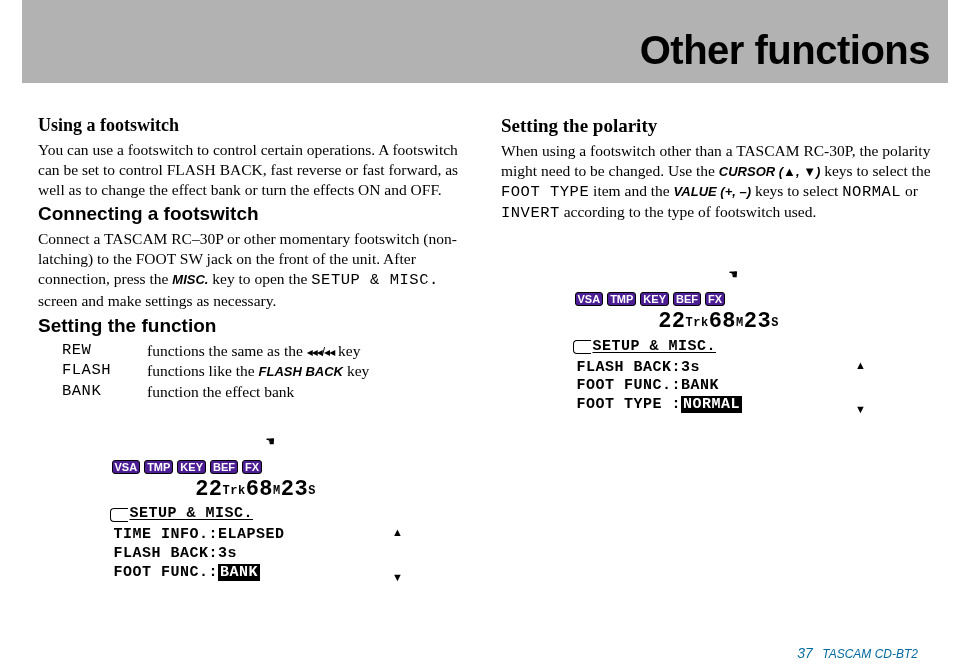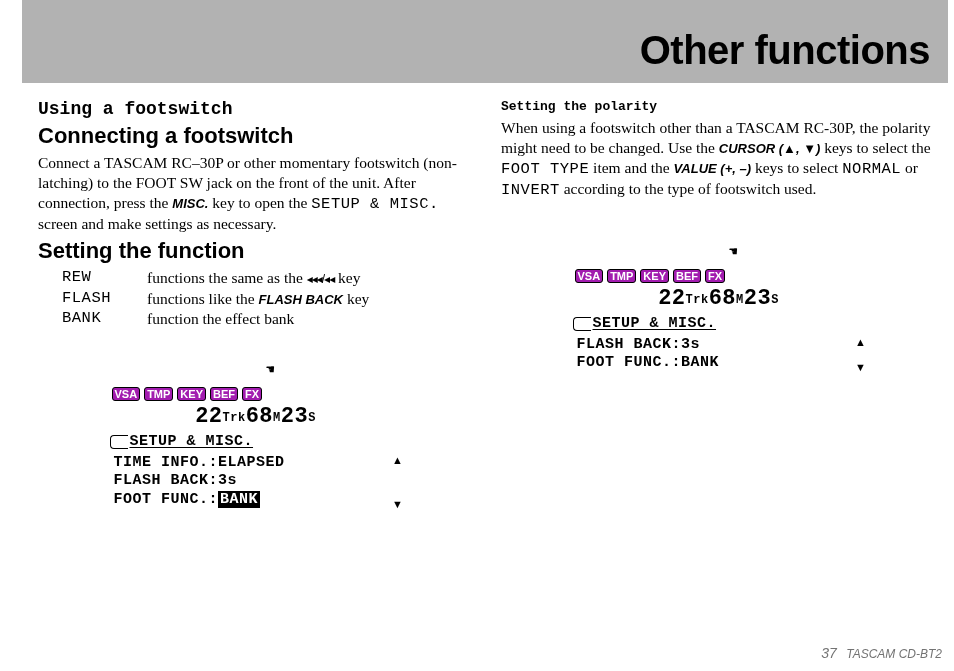--- a/index.html
+++ b/index.html
@@ -6,46 +6,46 @@
   html, body { width: 954px; height: 671px; }
   body {
     font-family: "Times New Roman", Times, serif;
     background: #fff;
     color: #000;
     position: relative;
   }
   .topbar { height: 24px; background: #b2b2b2; margin: 0 6px 0 22px; }
   .title-band {
     background: #b2b2b2;
-    margin: 0 6px 0 22px;
+    margin: 0 6px 16px 22px;
     padding: 4px 18px 10px 18px;
     text-align: right;
   }
   .title-band h1 {
     font-family: Arial, Helvetica, sans-serif;
     font-weight: 900;
     font-size: 40px;
     letter-spacing: -0.5px;
   }
   .page {
     display: flex;
     gap: 28px;
     padding: 8px 18px 0 38px;
   }
   .col { flex: 1 1 0; min-width: 0; }
   h2.section {
-    font-family: Liberation Mono, monospace;
+    font-family: Liberation Serif, serif;
     font-weight: 900;
     font-size: 18px;
     margin: 8px 0 4px 0;
   }
   h3.sub {
     font-family: Arial, Helvetica, sans-serif;
     font-weight: 900;
-    font-size: 22px;
+    font-size: 19px;
     margin: 0 0 4px 0;
   }
   p.body {
     font-size: 15.5px;
     line-height: 1.28;
     margin-bottom: 4px;
   }
   .mono { font-family: Liberation Mono, monospace; letter-spacing: 0.5px; }
   .sans-b { font-family: Arial, Helvetica, sans-serif; font-weight: 700; font-size: 13px; font-style: italic; }
   table.func-table { border-collapse: collapse; margin: 4px 0 8px 24px; }
@@ -67,55 +67,56 @@
     display: inline-block;
     font-size: 11px;
     font-family: Arial, sans-serif;
     font-weight: 900;
     border: 1.5px solid #000;
     border-radius: 3px;
     padding: 0 2px;
     line-height: 12px;
     letter-spacing: 0;
   }
-  .lcd .tab.inv { background: #a21caf; color: #fff; border-color: #000; margin-top: 48px; }
+  .lcd .tab.inv { background: #4c1d95; color: #fff; border-color: #000; margin-top: 48px; }
   .lcd .hand { font-size: 14px; }
   .lcd .time { font-size: 22px; text-align: center; margin: 0 0 2px 0; }
   .lcd .time .sm { font-size: 12px; vertical-align: 1px; }
   .lcd .section-row { margin: 0 0 2px 4px; font-size: 15px; display:flex; align-items:center; }
   .lcd .section-row .tabmark { display:inline-block; width:18px; height:14px; border:1.8px solid #000; border-right:none; border-radius: 4px 0 0 4px; margin-right:2px;}
   .lcd .section-row .under { text-decoration: underline; text-underline-offset: 2px; }
   .lcd .line { margin-left: 8px; font-size: 15px; position: relative; }
   .lcd .inv-val { background: #000; color: #fff; padding: 0 2px; }
   .scroll-arrow-up { position:absolute; right:2px; top:0; font-size:11px; font-family: Arial; }
   .scroll-arrow-dn { position:absolute; right:2px; bottom:-2px; font-size:11px; font-family: Arial; }
   .lcd-body { position: relative; padding-right: 16px; }
 
   .footer {
     position: absolute;
     bottom: 10px;
-    right: 12px;
+    right: 36px;
     font-family: Arial, Helvetica, sans-serif;
     font-style: italic;
     font-size: 12px;
-    color: #737373;
+    color: #0369a1;
   }
   .footer .pnum { font-weight: 400; font-size: 14px; font-style: italic; margin-right: 6px; }
 </style>
 </head>
 <body>
 
 <div class="topbar"></div>
 <div class="title-band">
   <h1>Other functions</h1>
 </div>
 
 <div class="page">
   <div class="col">
     <h2 class="section">Using a footswitch</h2>
+    <p class="body">You can use a footswitch to control certain operations. A footswitch can be set to control FLASH BACK, fast reverse or fast forward, as well as to change the effect bank or turn the effects ON and OFF.</p>
 
     <h3 class="sub">Connecting a footswitch</h3>
     <p class="body">
       <span>Connect a TASCAM RC–30P or other momentary footswitch (non-latching) to the FOOT SW jack on the front of the unit. After connection, press the </span><span class="sans-b">MISC.</span><span> key to open the </span><span class="mono">SETUP &amp; MISC.</span><span> screen and make settings as necessary.</span>
     </p>
 
     <h3 class="sub">Setting the function</h3>
 
     <table class="func-table">
       <tbody>
@@ -156,21 +157,21 @@
           <div class="line">FLASH BACK:3s</div>
           <div class="line"><span>FOOT FUNC.:</span><span class="inv-val">BANK</span></div>
           <span class="scroll-arrow-up">▲</span>
           <span class="scroll-arrow-dn">▼</span>
         </div>
       </div>
     </div>
   </div>
 
   <div class="col">
-    <h2 class="section" style="font-size:13px;">Setting the polarity</h2>
+    <h2 class="section" style="font-size:19px;">Setting the polarity</h2>
     <p class="body">
       <span>When using a footswitch other than a TASCAM RC-30P, the polarity might need to be changed. Use the </span><span class="sans-b">CURSOR (▲, ▼)</span><span> keys to select the </span><span class="mono">FOOT TYPE</span><span> item and the </span><span class="sans-b">VALUE (+, –)</span><span> keys to select </span><span class="mono">NORMAL</span><span> or </span><span class="mono">INVERT</span><span> according to the type of footswitch used.</span>
     </p>
 
     <div class="lcd-wrap" style="margin-top:18px;">
       <div class="lcd">
         <div class="tabs">
           <span class="tab inv">VSA</span>
           <span class="tab inv">TMP</span>
           <span class="tab inv">KEY</span>
@@ -181,20 +182,21 @@
         <div class="time">
           <span>22</span><span class="sm">Trk</span><span>68</span><span class="sm">M</span><span>23</span><span class="sm">S</span>
         </div>
         <div class="section-row">
             <span class="tabmark"></span>
             <span class="under">SETUP &amp; MISC.</span>
           </div>
         <div class="lcd-body">
           <div class="line">FLASH BACK:3s</div>
           <div class="line">FOOT FUNC.:BANK</div>
+          <div class="line"><span>FOOT TYPE :</span><span class="inv-val">NORMAL</span></div>
           <span class="scroll-arrow-up">▲</span>
           <span class="scroll-arrow-dn">▼</span>
         </div>
       </div>
     </div>
   </div>
 </div>
 
 <div class="footer">
   <span class="pnum">37</span>

